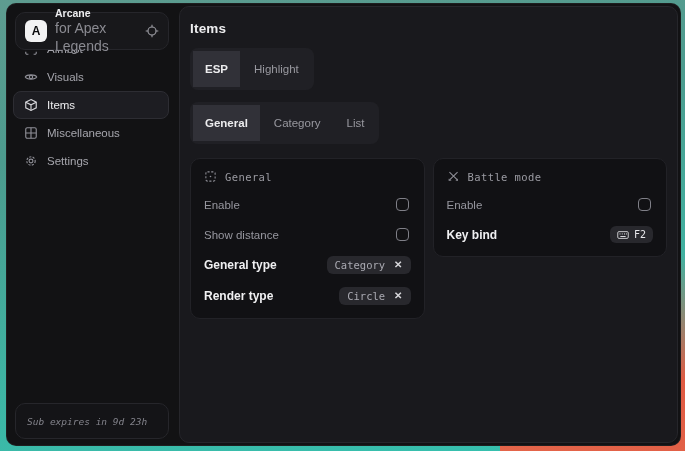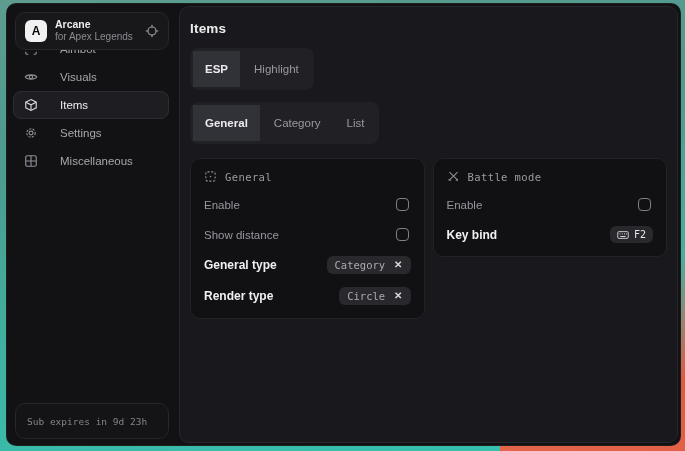--- a/index.html
+++ b/index.html
@@ -20,36 +20,36 @@
   
   .sidebar { position:absolute; left:0; top:0; bottom:0; width:167px; }
   .app-card { position:absolute; left:8px; top:8px; right:5px; height:38px;
     background:#18181b; border:1px solid #26262b; border-radius:10px;
     display:flex; align-items:center; padding:0 9px; gap:8px; }
   .app-logo { width:22px; height:22px; background:#f2f2f3; color:#0c0c0e;
     border-radius:6px; display:flex; align-items:center; justify-content:center;
     font-weight:bold; font-size:12px; flex:0 0 auto; }
   .app-meta { flex:1 1 auto; line-height:1.25; }
   .app-name { font-size:10.5px; font-weight:bold; color:#ececee; }
-  .app-sub { font-size:10px; color:#8b8b92; }
+  .app-sub { font-size:14px; color:#8b8b92; }
   .app-target { color:#9a9aa1; display:flex; }
 
   .side-section { margin:14px 0 4px 16px; font-size:10px; color:#65656d; letter-spacing:.3px; }
   .nav { margin-top:6px; }
   .nav-item { height:28px; margin:0 5px 0 6px; display:flex; align-items:center;
-    gap:22px; padding-left:10px; border:1px solid transparent; border-radius:8px;
+    gap:9px; padding-left:10px; border:1px solid transparent; border-radius:8px;
     font-size:11.5px; color:#a6a6ad; cursor:default; }
   .nav-item .ic { display:flex; color:#8f8f97; }
   .nav-item.selected { background:#1d1d22; border-color:#2d2d33; color:#eeeef0; }
   .nav-item.selected .ic { color:#d6d6da; }
 
   .side-footer { position:absolute; left:8px; right:5px; bottom:6px; height:36px;
     border:1px solid #26262b; border-radius:10px; background:#141417;
     padding:4px 11px; display:flex; flex-direction:column; justify-content:center; gap:1px;
-    font-family:"DejaVu Sans Mono", monospace; }
+    font-family:"DejaVu Sans Mono", monospace;font-style:italic; }
   .foot-line1 { font-size:9.5px; color:#83838b; }
   .foot-line2 { font-size:9.5px; color:#c7c7cc; }
 
   
   .main { position:absolute; left:172px; top:2px; right:2px; bottom:2px;
     background:#19191d; border:1px solid #26262b; border-radius:10px;
     padding:14px 10px 10px 10px; }
   .page-title { font-size:13.5px; font-weight:bold; color:#ececee; letter-spacing:.2px; }
 
   .tabbar { display:inline-flex; background:#202025; border-radius:8px;
@@ -136,35 +136,35 @@
             <path d="M8 1.8 14 4.8v6.4L8 14.2 2 11.2V4.8Z"></path>
             <path d="M2 4.8 8 7.8l6-3M8 7.8v6.4"></path>
           </svg>
         </span>
         <span>Items</span>
       </div>
 
       <div class="nav-item">
         <span class="ic">
           <svg width="14" height="14" viewBox="0 0 16 16" fill="none" stroke="currentColor" stroke-width="1.3">
+            <rect x="2" y="2" width="12" height="12" rx="1.8"></rect>
+            <path d="M2 8h12M8 2v12"></path>
+          </svg>
+        </span>
+        <span>Miscellaneous</span>
+      </div>
+
+      <div class="nav-item">
+        <span class="ic">
+          <svg width="14" height="14" viewBox="0 0 16 16" fill="none" stroke="currentColor" stroke-width="1.3">
             <circle cx="8" cy="8" r="2.2"></circle>
             <circle cx="8" cy="8" r="4.8" stroke-dasharray="2.4 1.6"></circle>
           </svg>
         </span>
         <span>Settings</span>
-      </div>
-
-      <div class="nav-item">
-        <span class="ic">
-          <svg width="14" height="14" viewBox="0 0 16 16" fill="none" stroke="currentColor" stroke-width="1.3">
-            <rect x="2" y="2" width="12" height="12" rx="1.8"></rect>
-            <path d="M2 8h12M8 2v12"></path>
-          </svg>
-        </span>
-        <span>Miscellaneous</span>
       </div>
     </div>
 
     <div class="side-footer">
       <div class="foot-line1">Sub expires in 9d 23h</div>
     </div>
   </div>
 
   <div class="main">
 

